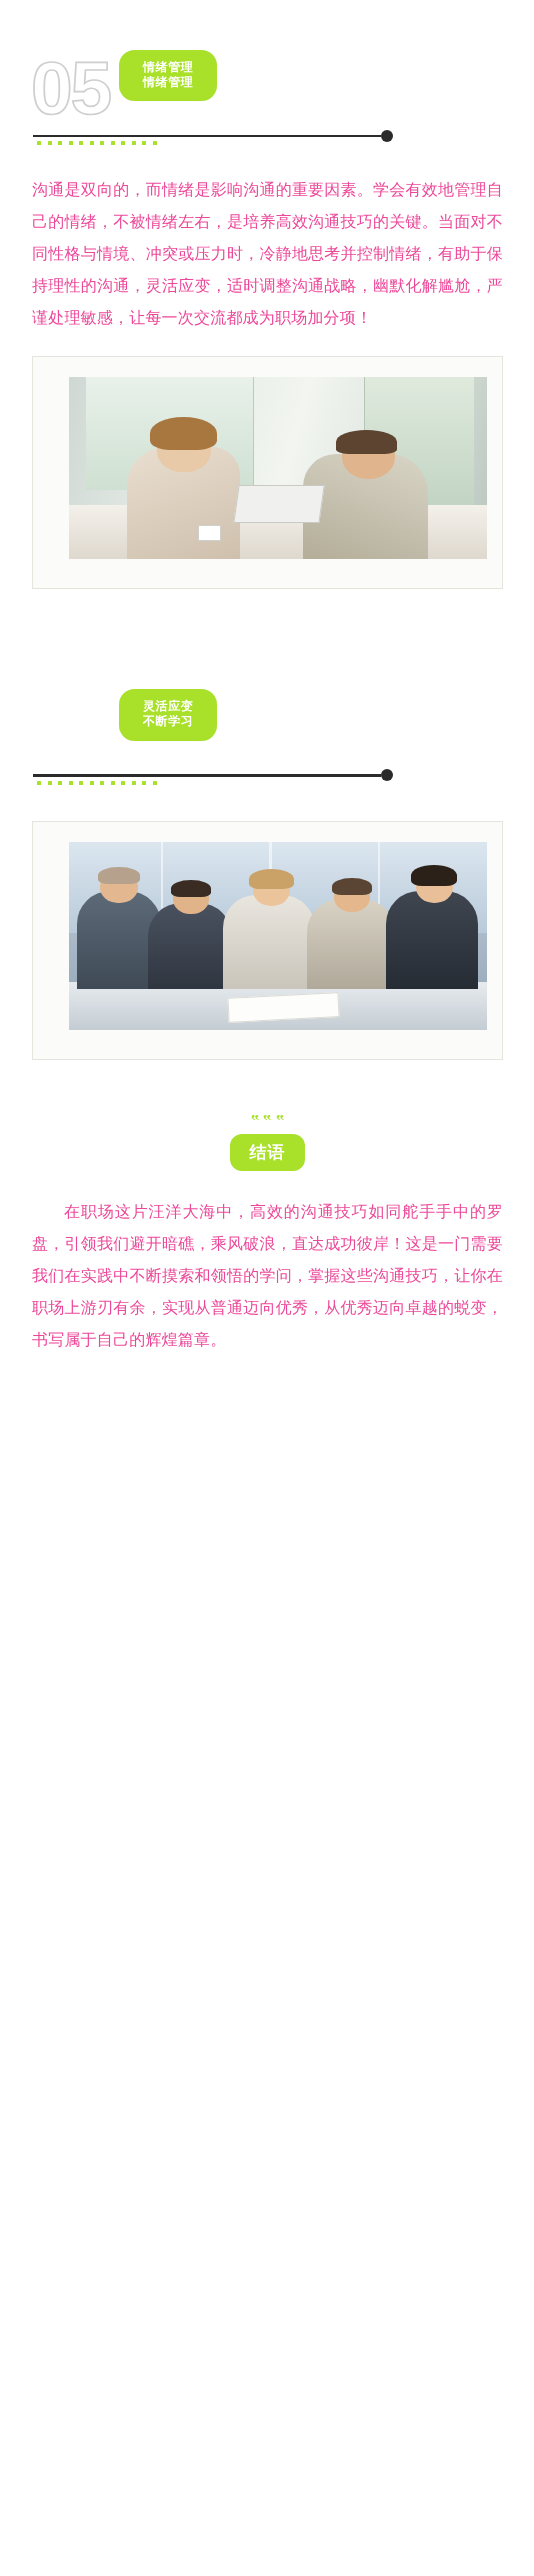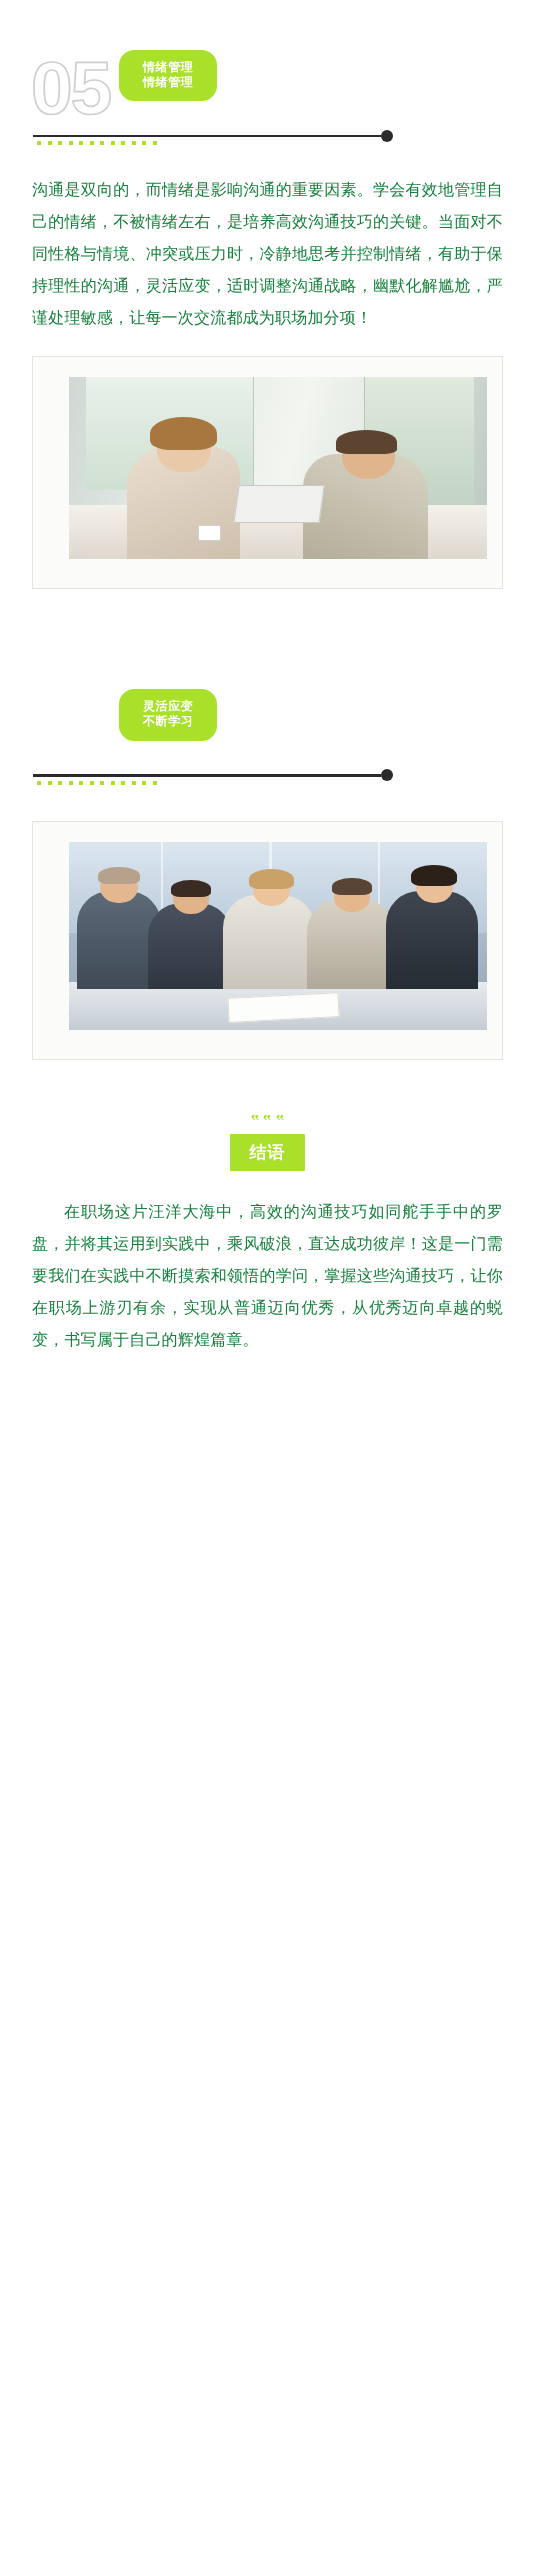--- a/index.html
+++ b/index.html
@@ -101,21 +101,21 @@
     height: 3.9px;
     background: #a8e02a;
     border-radius: 0.6px;
   }
 
   
   .body-text {
     margin: 14.4px 32px 0 32px;
     font-size: 16px;
     line-height: 2.0;
-    color: #15803d;
+    color: #ec4899;
     text-align: justify;
     letter-spacing: 0.2px;
   }
   .body-text.indent {
     text-indent: 2em;
   }
 
   
   .photo-card {
     position: relative;
@@ -237,21 +237,21 @@
   .quote-marks span {
     color: #a8e02a;
     font-size: 16.6px;
     line-height: 1;
     font-weight: 700;
     transform: scaleX(-1);
     font-family: "Liberation Serif", serif;
   }
   .jieyu {
     background: #a8e02a;
-    border-radius: 1px;
+    border-radius: 12px;
     color: #ffffff;
     font-size: 17px;
     font-weight: 700;
     padding: 6.6px 19px;
     letter-spacing: 1.1px;
   }
 </style>
 </head>
 <body>
 
@@ -367,16 +367,16 @@
 
   <div class="jieyu-wrap">
     <div class="quote-marks">
       <span>”</span>
         <span>”</span>
         <span>”</span>
     </div>
     <div class="jieyu">结语</div>
   </div>
 
-  <div class="body-text indent" style="margin-top:25.4px;">在职场这片汪洋大海中，高效的沟通技巧如同舵手手中的罗盘，并将其运用到实践中，乘风破浪，直达成功彼岸！这是一门需要我们在实践中不断摸索和领悟的学问，掌握这些沟通技巧，让你在职场上游刃有余，实现从普通迈向优秀，从优秀迈向卓越的蜕变，书写属于自己的辉煌篇章。</div>
+  <div class="body-text indent" style="margin-top:25.4px;">在职场这片汪洋大海中，高效的沟通技巧如同舵手手中的罗盘，引领我们避开暗礁，乘风破浪，直达成功彼岸！这是一门需要我们在实践中不断摸索和领悟的学问，掌握这些沟通技巧，让你在职场上游刃有余，实现从普通迈向优秀，从优秀迈向卓越的蜕变，书写属于自己的辉煌篇章。</div>
 
 </div>
 
 
 </body></html>

